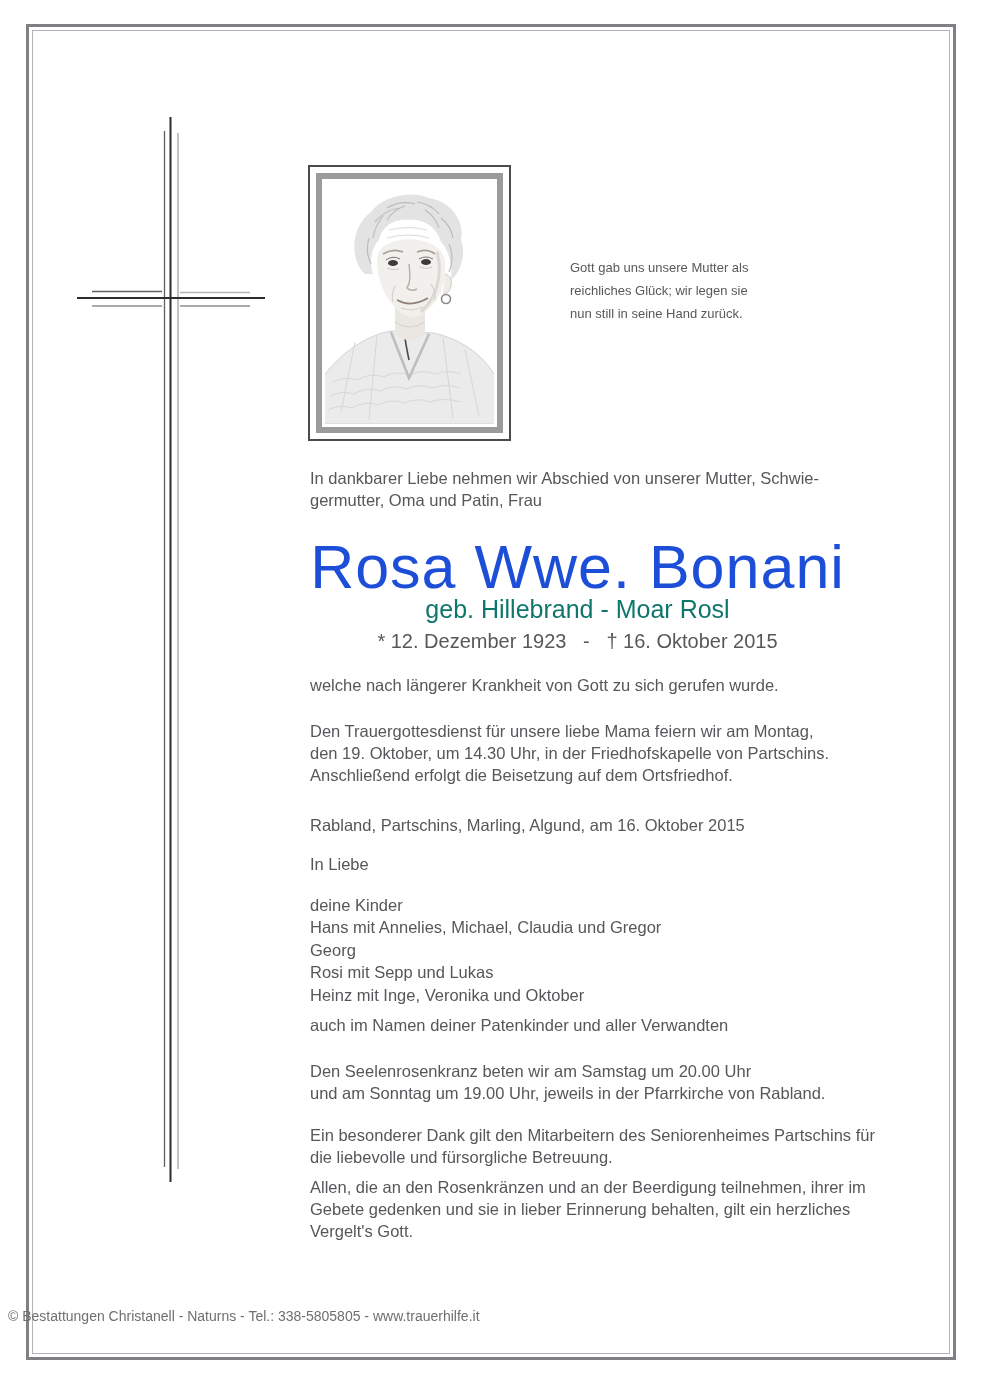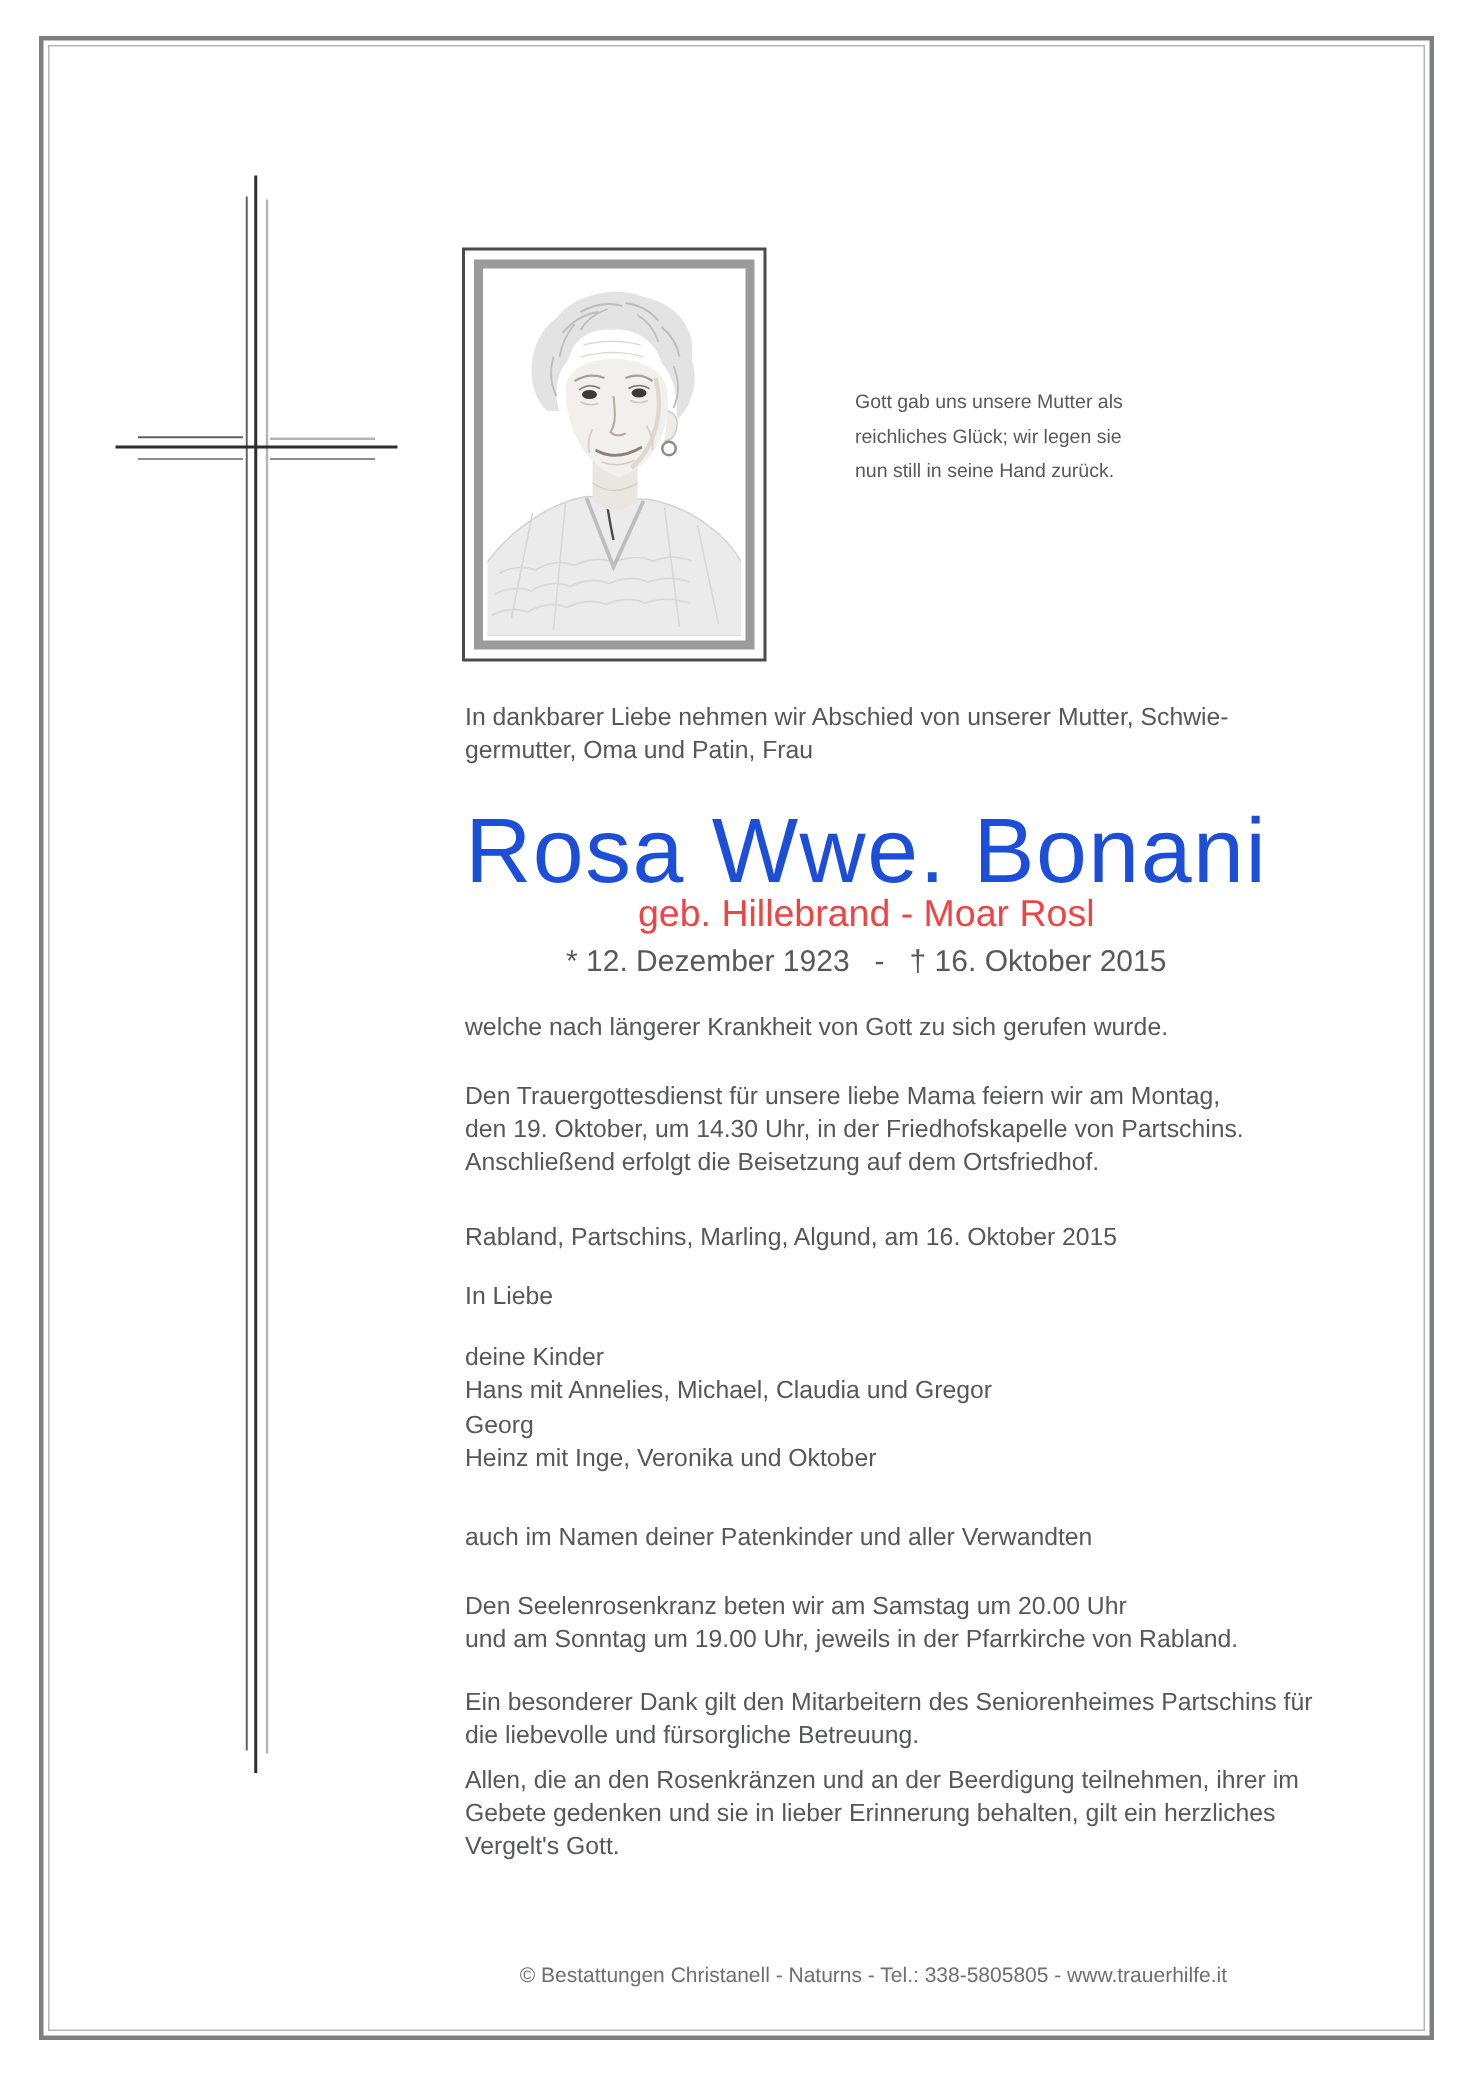--- a/index.html
+++ b/index.html
@@ -27,26 +27,26 @@
   }
   .photo-mat svg{display:block;width:100%;height:100%;}
   .quote{
     position:absolute;left:570px;top:256px;
     font-size:13px;line-height:23px;color:#57585a;white-space:pre;
   }
   .col{position:absolute;left:310px;width:535px;color:#56575a;}
   .txt{font-size:16.5px;line-height:22px;white-space:pre;}
   .center{text-align:center;white-space:normal;}
   .name{font-size:61px;line-height:52px;color:#1d4ed8;letter-spacing:1px;font-weight:400;}
-  .maiden{font-size:25px;line-height:30px;color:#ef4444;}
+  .maiden{font-size:25px;line-height:30px;color:#0f766e;}
   .dates{font-size:20px;line-height:24px;color:#57585a;white-space:pre;text-align:center;}
   .bold{font-weight:400;}
   .family-line{font-size:16.5px;line-height:22.5px;}
   .footer{
-    position:absolute;left:26px;top:1308px;width:792px;text-align:right;
+    position:absolute;left:8px;top:1308px;width:792px;text-align:left;
     font-size:14px;color:#6e6f72;
   }
 </style>
 </head>
 <body>
 
 <div class="card">
   <div class="card-inner"></div>
 </div>
 
@@ -136,20 +136,21 @@
 <div class="col txt" style="top:720px;">Den Trauergottesdienst für unsere liebe Mama feiern wir am Montag,
 den 19. Oktober, um 14.30 Uhr, in der Friedhofskapelle von Partschins.
 Anschließend erfolgt die Beisetzung auf dem Ortsfriedhof.</div>
 <div class="col txt" style="top:814px;">Rabland, Partschins, Marling, Algund, am 16. Oktober 2015</div>
 <div class="col txt bold" style="top:853px;">In Liebe</div>
 <div class="col txt" style="top:894px;">deine Kinder</div>
 
 <div class="col" style="top:916px;" id="family-list">
     <div class="family-line"><span class="bold">Hans</span><span> mit </span><span class="bold">Annelies, Michael, Claudia</span><span> und </span><span class="bold">Gregor</span></div>
     <div class="family-line"><span class="bold">Georg</span></div>
+    <div class="family-line"><span class="bold">Rosi</span><span> mit </span><span class="bold">Sepp</span><span> und </span><span class="bold">Lukas</span></div>
     <div class="family-line"><span class="bold">Heinz</span><span> mit </span><span class="bold">Inge, Veronika</span><span> und </span><span class="bold">Oktober</span></div>
   </div>
 
 <div class="col txt" style="top:1014px;">auch im Namen deiner Patenkinder und aller Verwandten</div>
 <div class="col txt" style="top:1060px;">Den Seelenrosenkranz beten wir am Samstag um 20.00 Uhr
 und am Sonntag um 19.00 Uhr, jeweils in der Pfarrkirche von Rabland.</div>
 <div class="col txt" style="top:1124px;">Ein besonderer Dank gilt den Mitarbeitern des Seniorenheimes Partschins für
 die liebevolle und fürsorgliche Betreuung.</div>
 <div class="col txt" style="top:1176px;">Allen, die an den Rosenkränzen und an der Beerdigung teilnehmen, ihrer im
 Gebete gedenken und sie in lieber Erinnerung behalten, gilt ein herzliches

